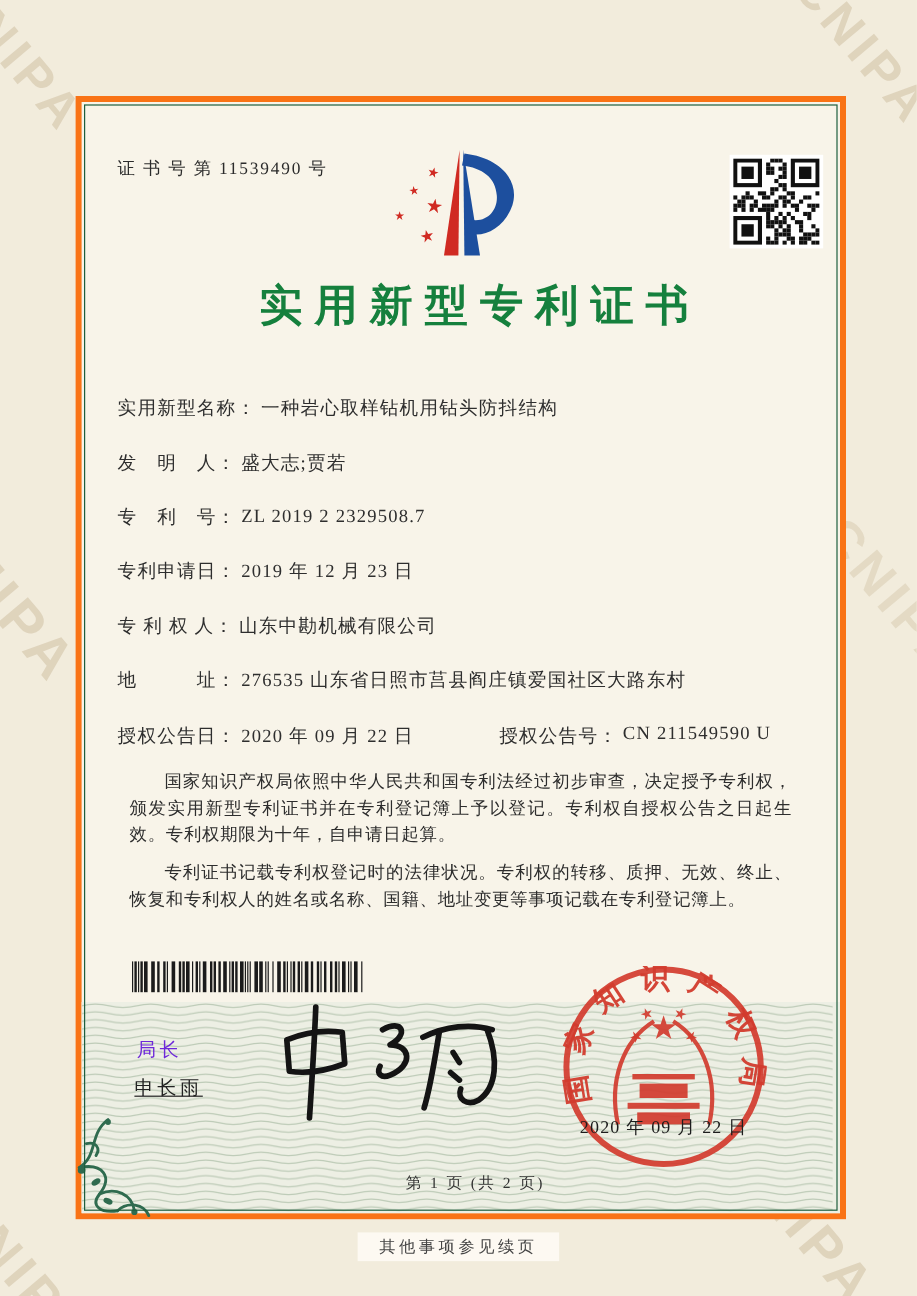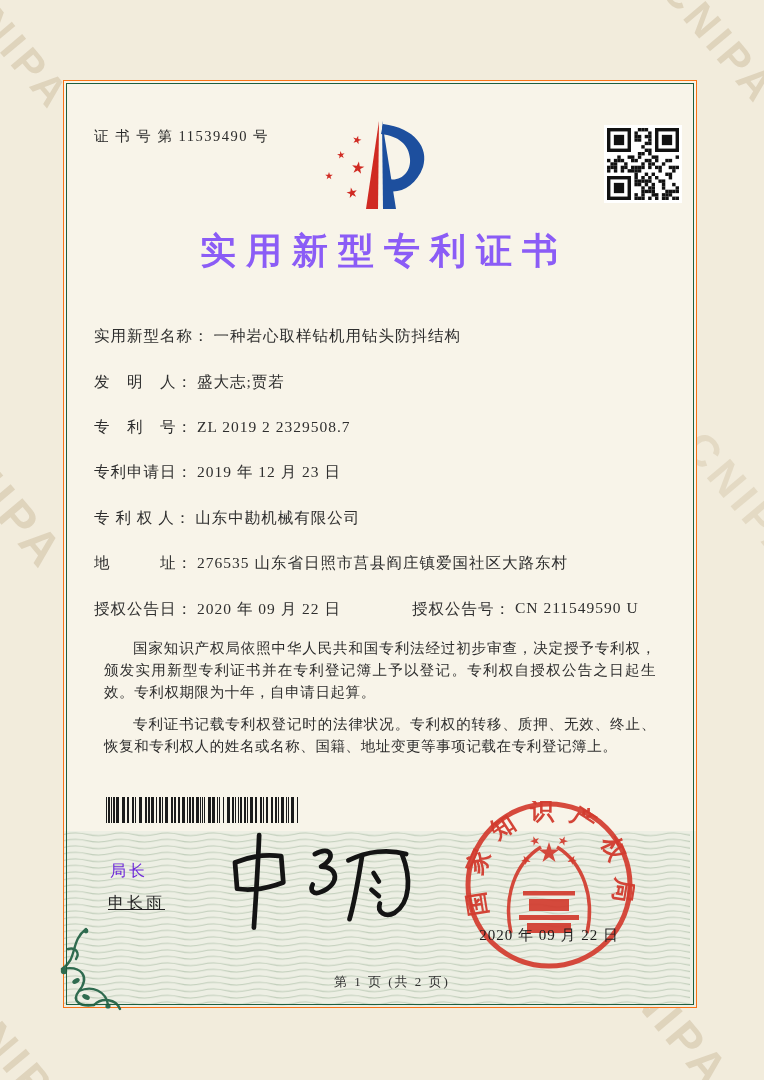--- a/index.html
+++ b/index.html
@@ -9,31 +9,31 @@
     background:#f2ecdc;position:relative;
   }
   .page{position:absolute;inset:0;width:764px;height:1080px;background:#f2ecdc;overflow:hidden;}
   .wm{
     position:absolute;font-family:"Liberation Sans",sans-serif;font-weight:bold;
     color:rgba(178,156,116,0.30);letter-spacing:5px;transform:rotate(50deg);
     transform-origin:left top;user-select:none;white-space:nowrap;
   }
   .frame{
     position:absolute;left:63px;top:80px;width:632px;height:926px;
-    border:1px solid #f97316;background:#f8f4e9;
+    border:5px solid #f97316;background:#f8f4e9;
   }
   .frame::after{content:"";position:absolute;inset:2px;border:1px solid #1e5e3e;pointer-events:none;z-index:5;}
   .wave-zone{position:absolute;left:0;right:0;bottom:0;height:176px;background:#edefe4;overflow:hidden;}
   .content{position:absolute;inset:0;z-index:2;}
   .cert-no{position:absolute;left:30px;top:46px;font-size:14.5px;letter-spacing:1.5px;color:#2b2b2b;}
   .logo{position:absolute;left:252px;top:34px;width:128px;height:106px;}
   .qr{position:absolute;left:540px;top:44px;width:78px;height:78px;background:#fff;padding:3px;box-sizing:border-box;}
   .title{
-    position:absolute;top:146px;left:4px;width:100%;text-align:center;
-    font-size:36px;font-weight:bold;letter-spacing:10px;color:#8b5cf6;
+    position:absolute;top:146px;left:16px;width:100%;text-align:center;
+    font-size:36px;font-weight:bold;letter-spacing:10px;color:#15803d;
   }
   .fields{position:absolute;top:233px;left:30px;right:26px;color:#2e2e2e;}
   .row{height:45.4px;display:flex;align-items:center;font-size:15.5px;letter-spacing:1px;position:relative;}
   .row .lab{white-space:pre;}
   .row .val{margin-left:4px;white-space:pre;}
   .pair2{position:absolute;left:318px;display:flex;}
   .paras{
     position:absolute;top:546px;left:30px;right:30px;
     font-size:14.5px;line-height:22px;letter-spacing:0.6px;color:#2d2d2d;text-align:justify;
   }
@@ -392,14 +392,17 @@
           <circle cx="30" cy="4" r="2.4"></circle>
           <circle cx="52" cy="79" r="2.6"></circle>
           <ellipse cx="20" cy="54" rx="4" ry="2.4" transform="rotate(-30 20 54)"></ellipse>
           <ellipse cx="30" cy="70" rx="4" ry="2.4" transform="rotate(25 30 70)"></ellipse>
         </g>
       </svg>
 
     </div>
   </div>
 
+  <div class="footer-note">
+    <span>其他事项参见续页</span>
+  </div>
 
 </div>
 
 </body></html>

